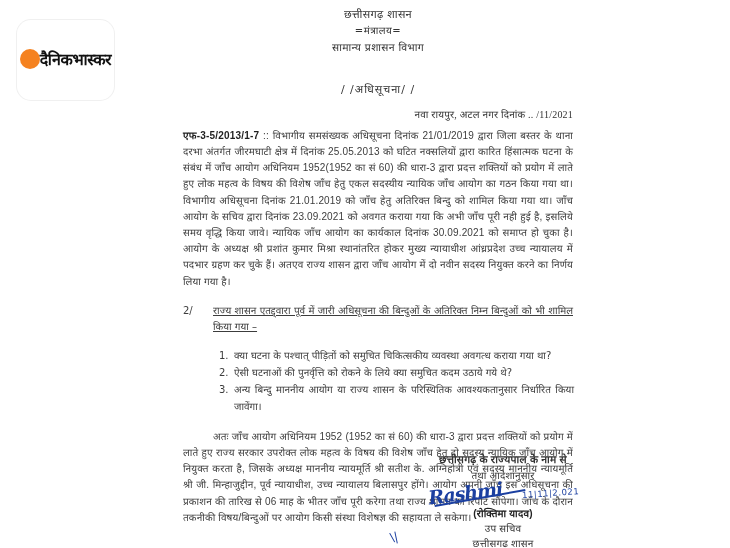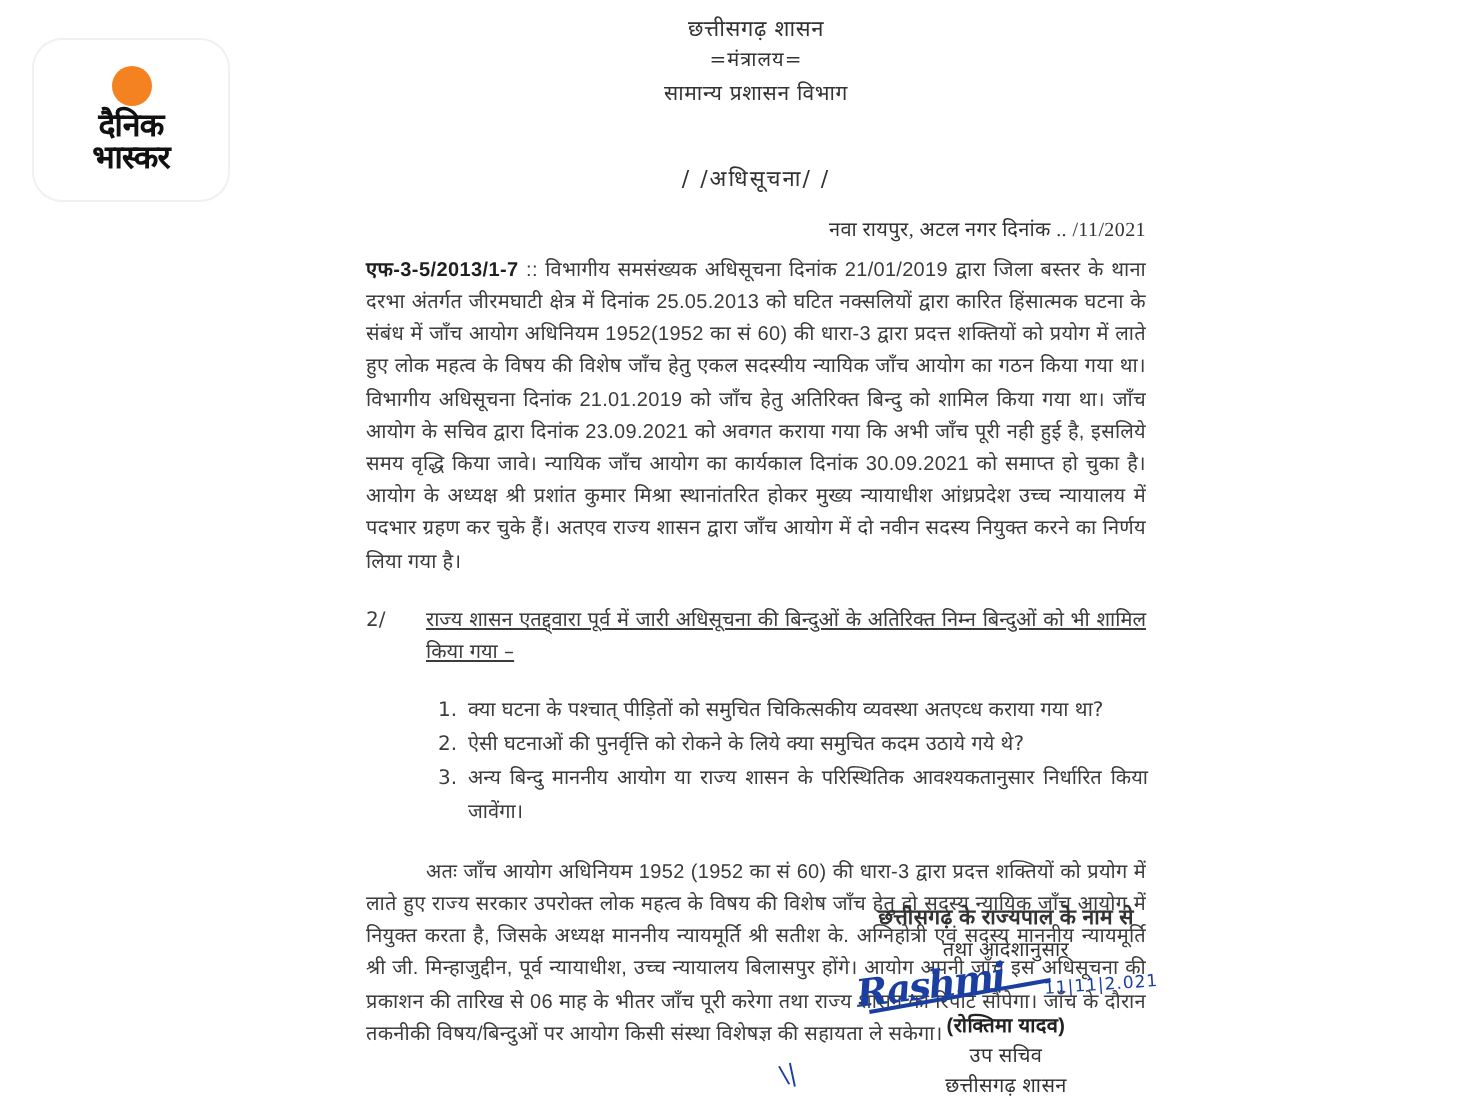--- a/index.html
+++ b/index.html
@@ -20,21 +20,21 @@
   #logo-badge {
     position: absolute;
     left: 17px;
     top: 20px;
     width: 97px;
     height: 80px;
     background: #ffffff;
     border-radius: 14px;
     box-shadow: 0 0 0 1px #f0f0f0;
     display: flex;
-    flex-direction: column;
+    flex-direction: row;
     align-items: center;
     justify-content: center;
     overflow: hidden;
   }
   #logo-sun {
     width: 20px;
     height: 20px;
     border-radius: 50%;
     background: #f58220;
     margin-bottom: 2px;
@@ -238,21 +238,21 @@
   </div>
 
   <div id="para-two">
     <div id="para-two-num">2/</div>
     <div id="para-two-text">राज्य शासन एतद्द्वारा पूर्व में जारी अधिसूचना की बिन्दुओं के अतिरिक्त निम्न बिन्दुओं को भी शामिल किया गया  –</div>
   </div>
 
   <ul id="points-list">
     <li>
       <span class="pt-num">1.</span>
-      <span class="pt-txt">क्या घटना के पश्चात् पीड़ितों को समुचित चिकित्सकीय व्यवस्था अतएव्ध कराया गया था?</span>
+      <span class="pt-txt">क्या घटना के पश्चात् पीड़ितों को समुचित चिकित्सकीय व्यवस्था अवगत्ध कराया गया था?</span>
     </li>
     <li>
       <span class="pt-num">2.</span>
       <span class="pt-txt">ऐसी घटनाओं की पुनर्वृत्ति को रोकने के लिये क्या समुचित कदम उठाये गये थे?</span>
     </li>
     <li>
       <span class="pt-num">3.</span>
       <span class="pt-txt">अन्य बिन्दु माननीय आयोग या राज्य शासन के परिस्थितिक आवश्यकतानुसार निर्धारित किया जावेंगा।</span>
     </li>
   </ul>

